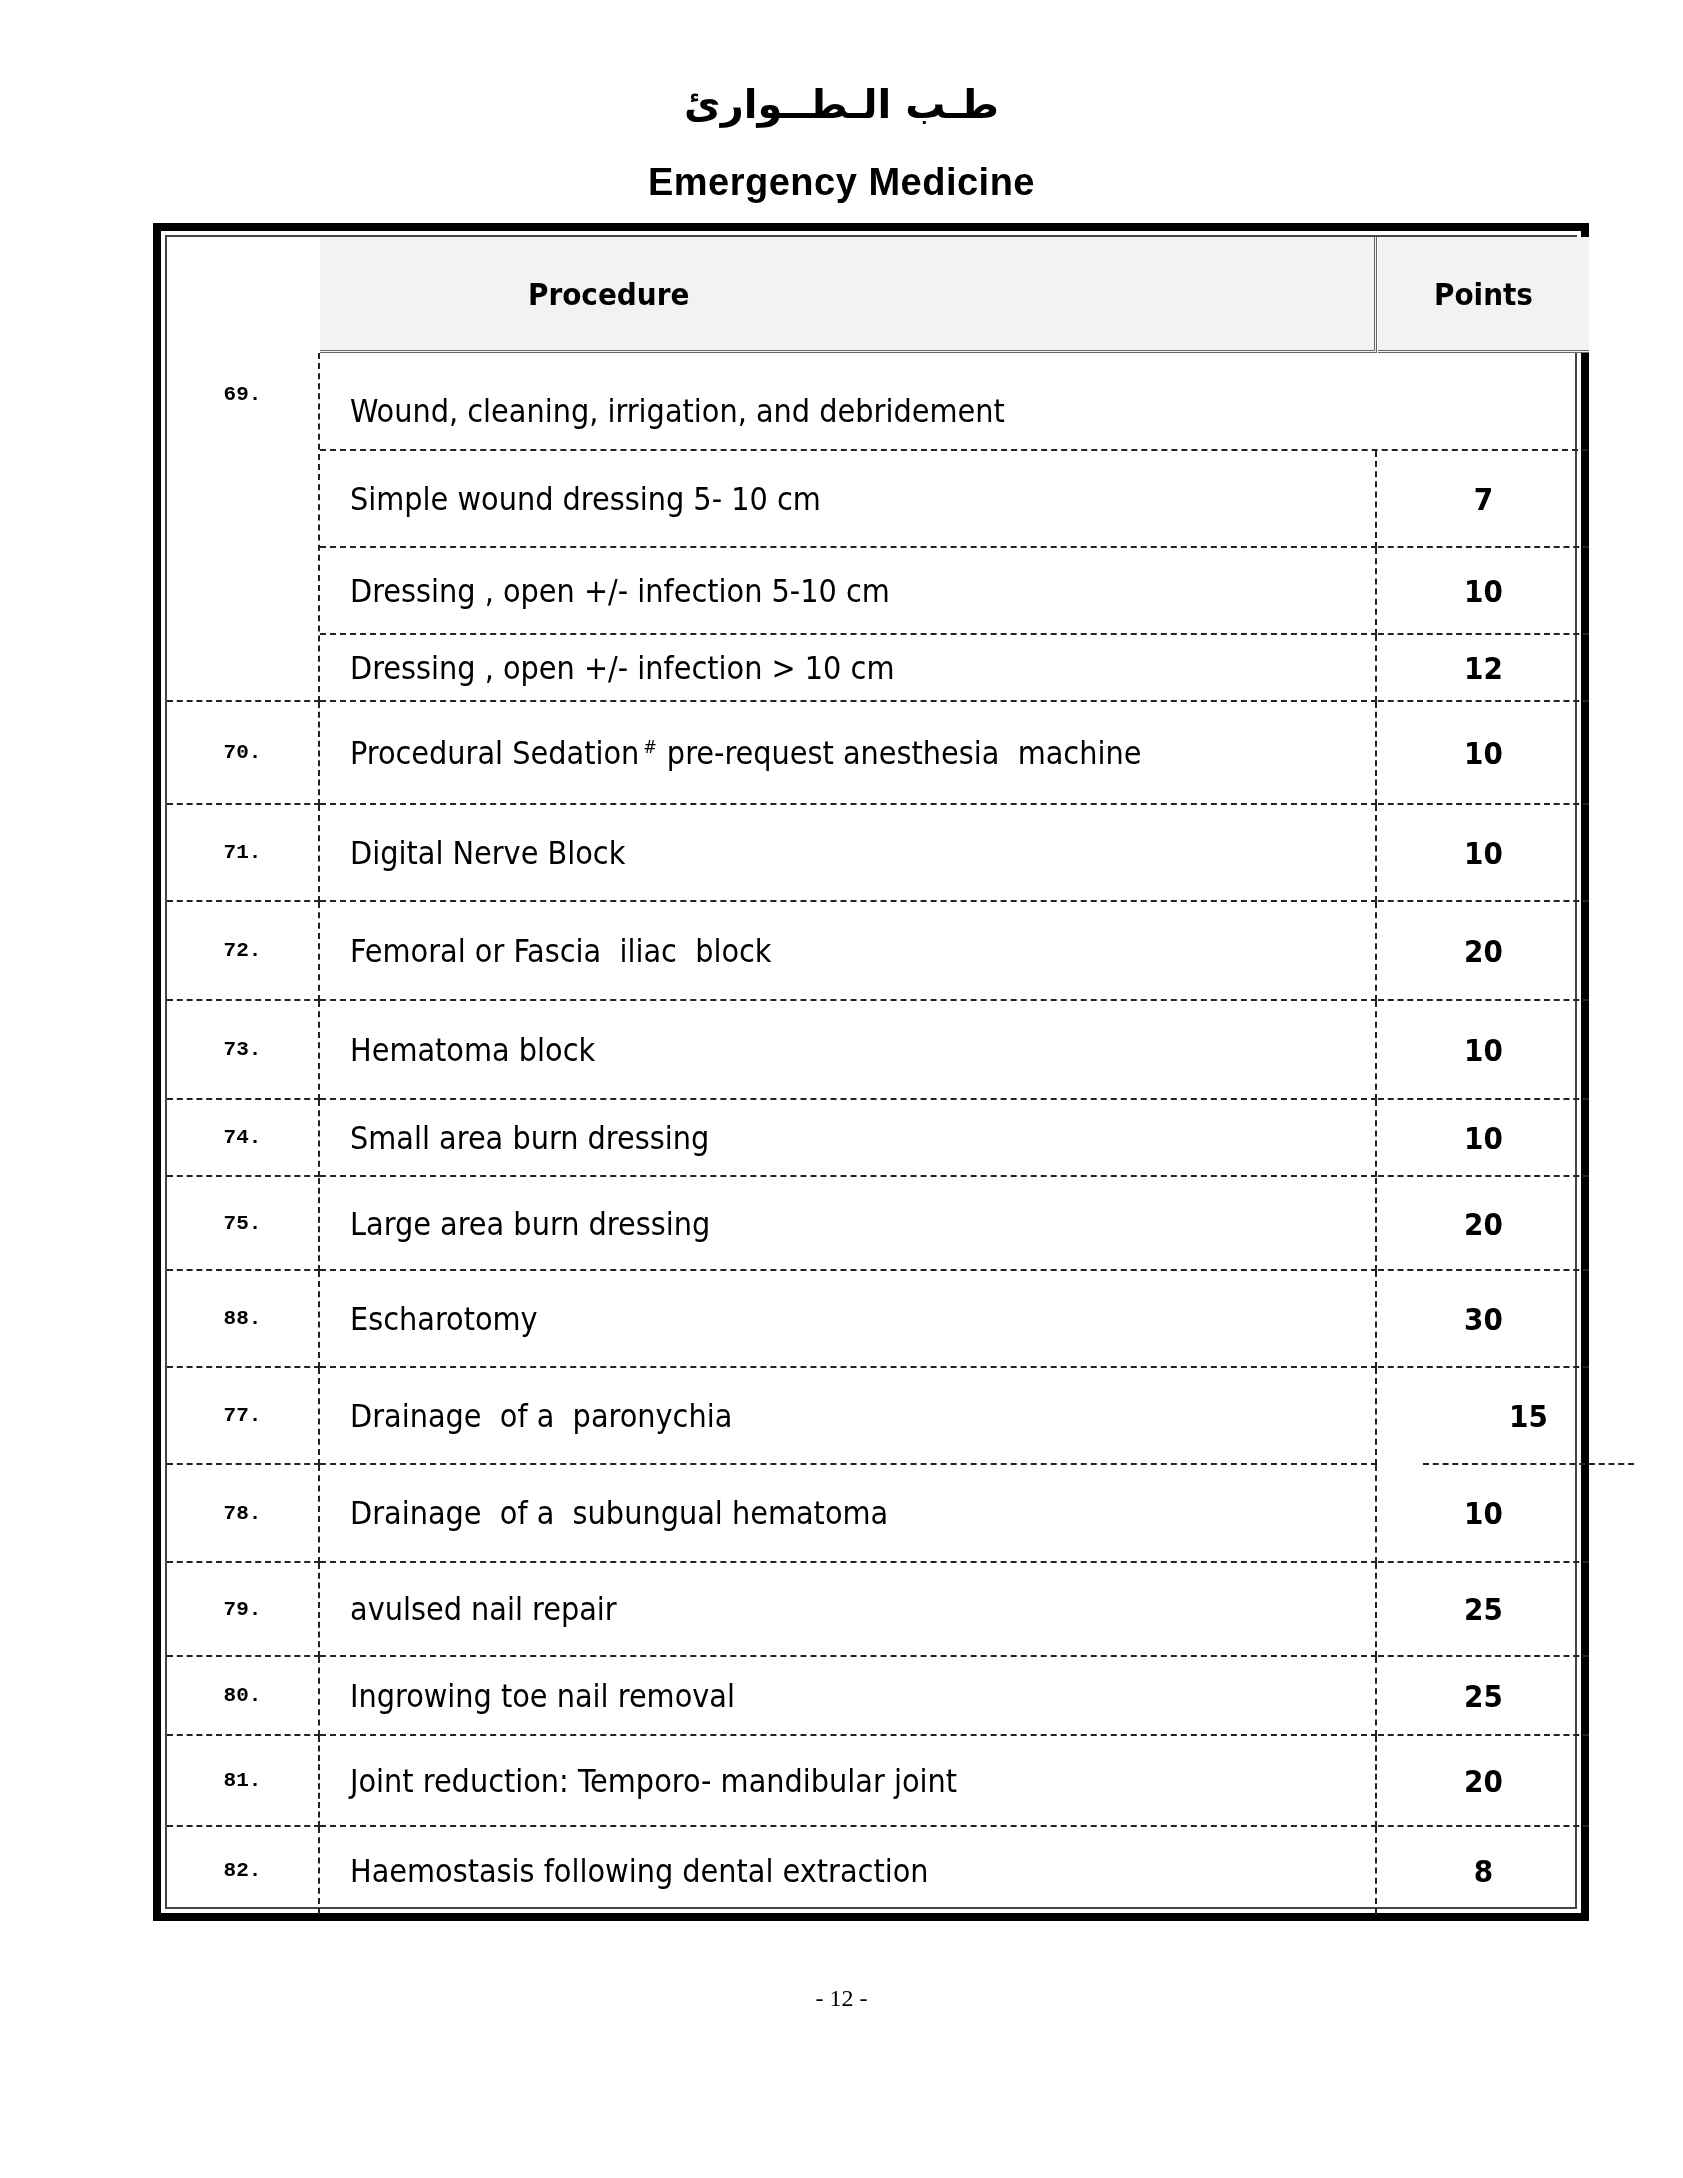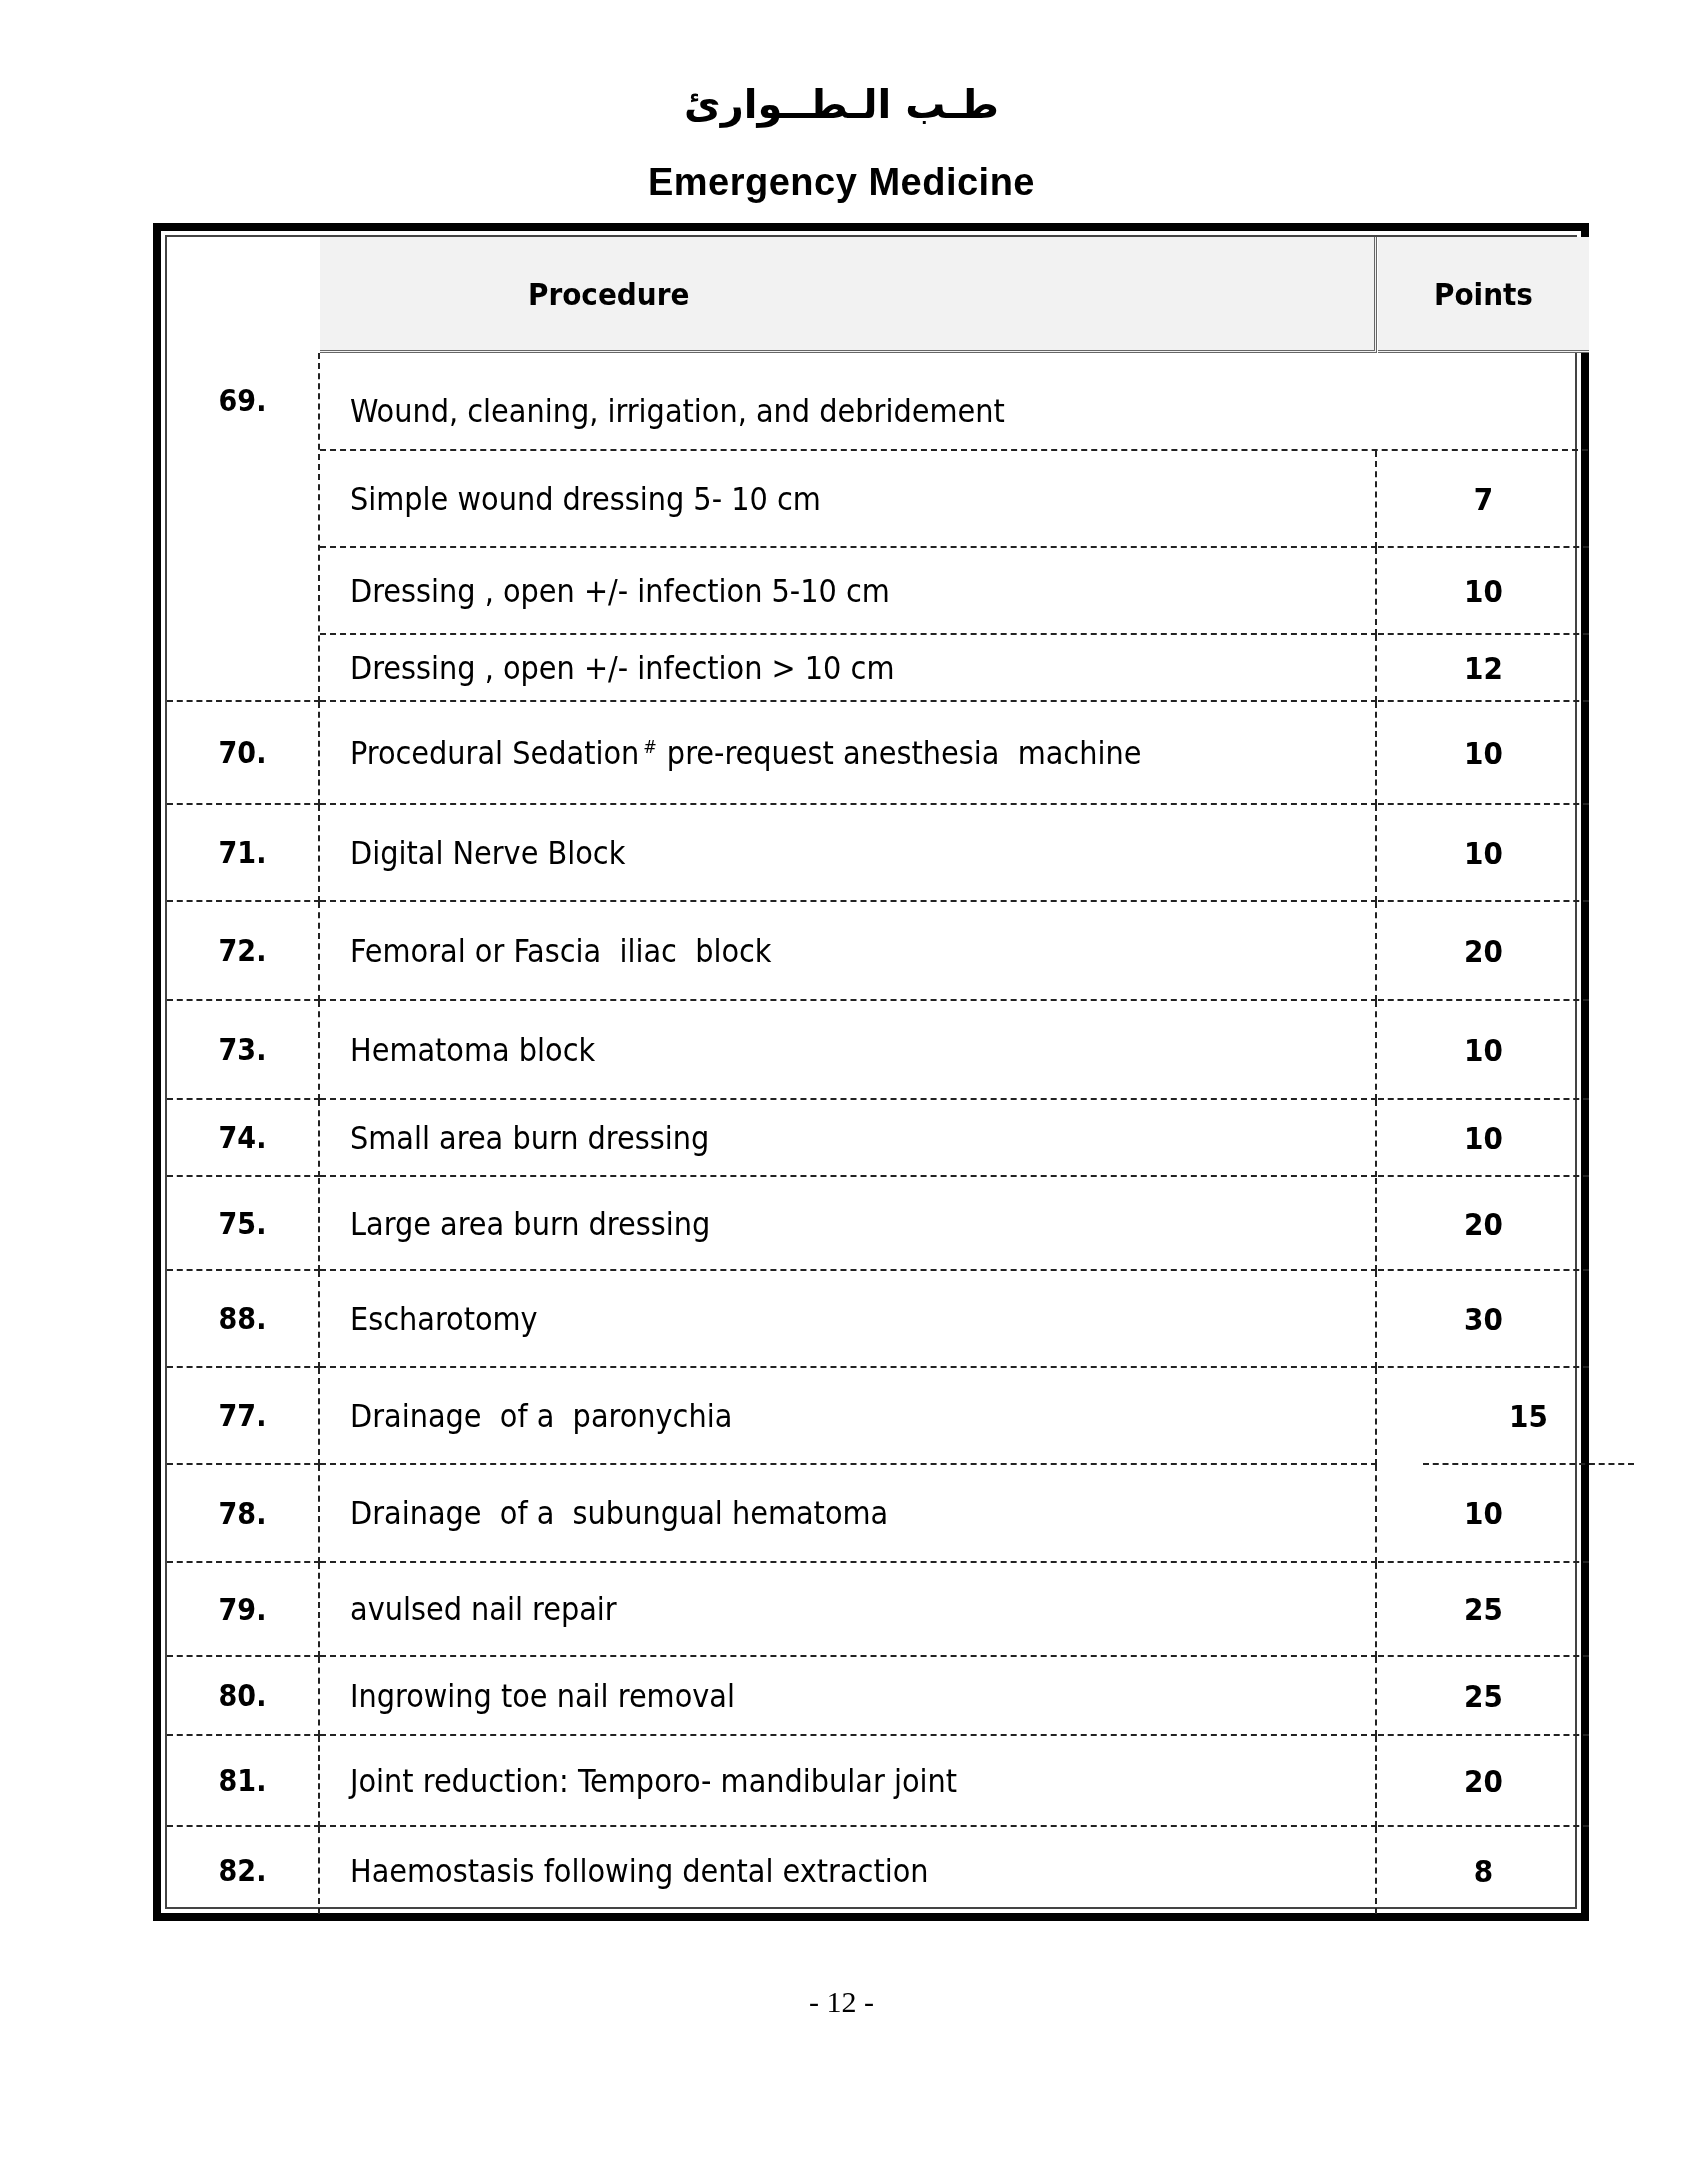--- a/index.html
+++ b/index.html
@@ -6,27 +6,27 @@
   body { width: 1683px; height: 2178px; position: relative; overflow: hidden; font-family: "Liberation Sans", sans-serif; color: #000; }
   .arabic-title { position: absolute; left: 0; width: 1683px; top: 81px; text-align: center; font-family: "DejaVu Sans", sans-serif; font-weight: bold; font-size: 40px; direction: rtl; }
   .title { position: absolute; left: 0; width: 1683px; top: 161px; text-align: center; font-family: "Liberation Sans", sans-serif; font-weight: bold; font-size: 38px; letter-spacing: 0.5px; }
   .table-wrap { position: absolute; left: 153px; top: 223px; width: 1436px; height: 1698px; box-sizing: border-box; border: 8px solid #000; }
   .inner { position: absolute; left: 4px; top: 4px; right: 4px; bottom: 4px; border: 2px solid #444; box-sizing: border-box; }
   .cell { position: absolute; box-sizing: border-box; display: flex; align-items: center; font-family: "DejaVu Sans Condensed", "DejaVu Sans", sans-serif; }
   .hdr { background: #f2f2f2; font-weight: bold; font-size: 31px; }
   .hdr-no { left: 0; top: 0; width: 153px; height: 116px; justify-content: center; border-right: 3px double #666; border-bottom: 3px double #666; }
   .hdr-proc { left: 153px; top: 0; width: 1057px; height: 116px; padding-left: 208px; border-right: 3px double #666; border-bottom: 3px double #666; }
   .hdr-pts { left: 1211px; top: 0; width: 211px; height: 116px; justify-content: center; border-bottom: 3px double #666; }
-  .num { font-weight: bold; font-size: 30px; justify-content: center; }
+  .num { font-weight: bold; font-size: 21px; justify-content: center; font-family: Liberation Mono, monospace; }
   .proc { font-size: 32px; padding-left: 30px; }
   .pts { font-weight: bold; font-size: 31px; justify-content: center; }
   .dash-b { border-bottom: 2px dashed #222; }
   .dash-r { border-right: 2px dashed #222; }
   sup { font-size: 18px; position: relative; top: -6px; margin: 0 4px; }
-  .page-num { position: absolute; left: 0; width: 1683px; top: 1985px; text-align: center; font-family: "Liberation Serif", serif; font-size: 30px; }
+  .page-num { position: absolute; left: 0; width: 1683px; top: 1985px; text-align: center; font-family: "Liberation Serif", serif; font-size: 24px; }
 </style>
 </head>
 <body>
 
 <div class="arabic-title">طـب الـطــوارئ</div>
 <div class="title">Emergency Medicine</div>
 
 <div class="table-wrap">
   <div class="inner">
 

